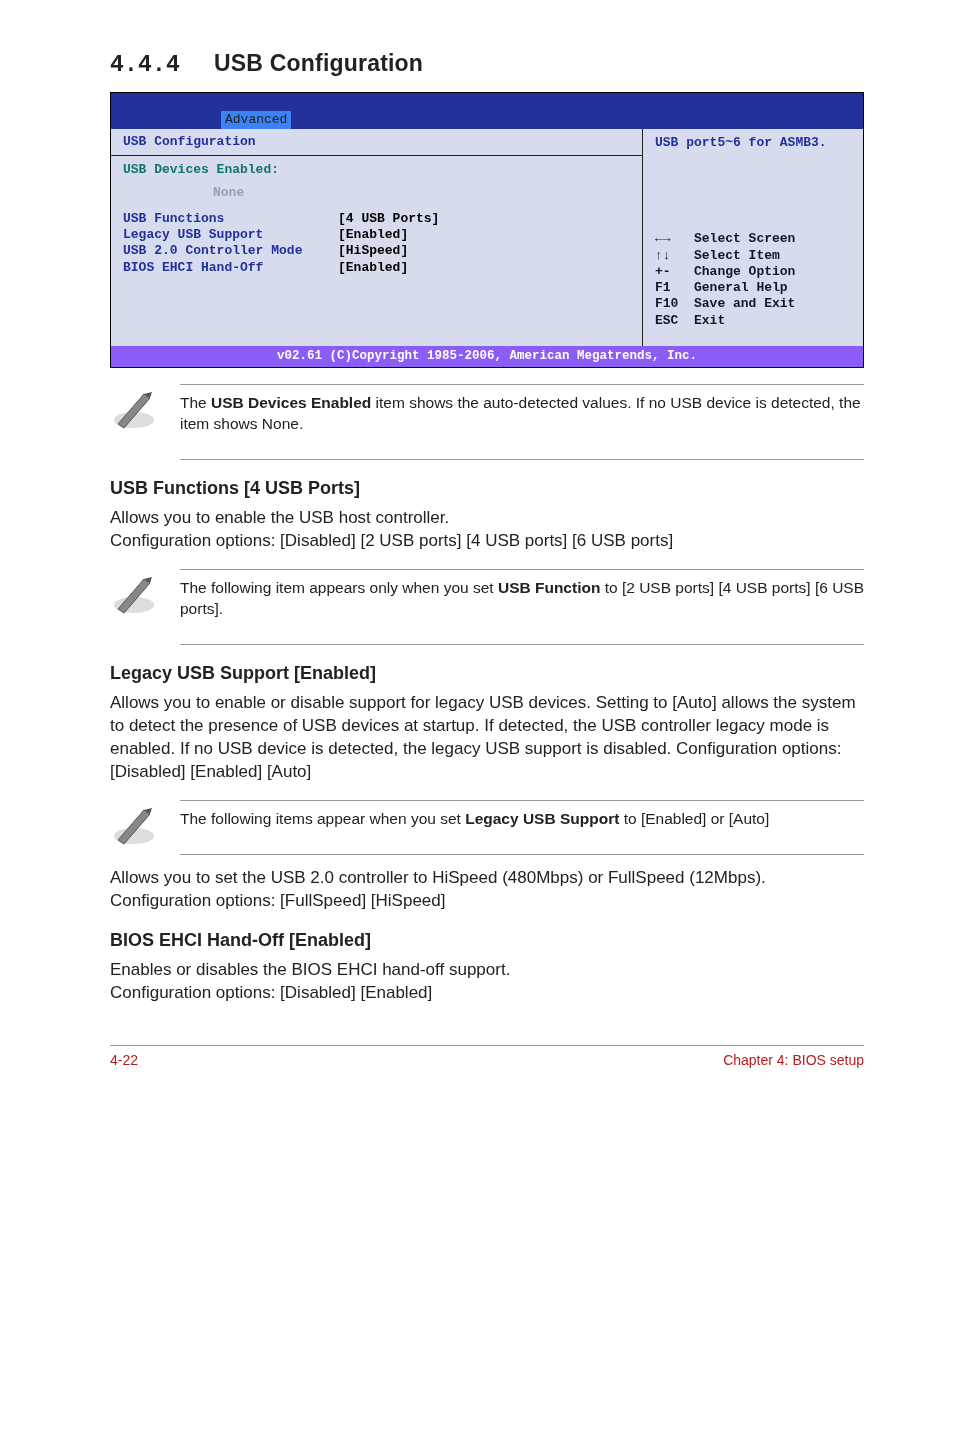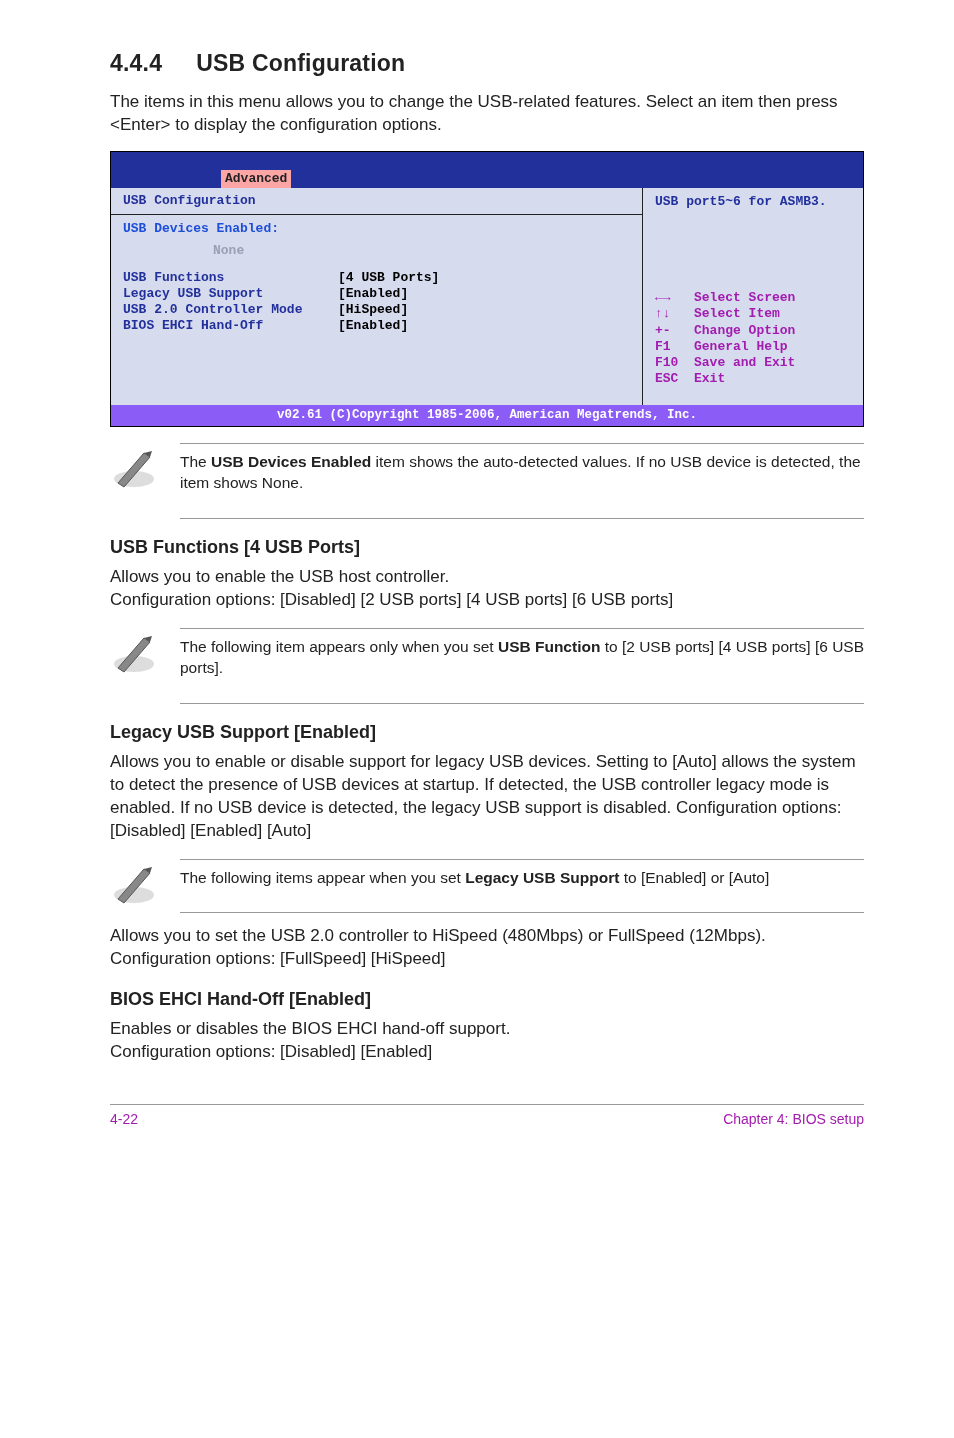--- a/index.html
+++ b/index.html
@@ -13,21 +13,21 @@
   .page {
     width: 954px;
     padding: 50px 90px 30px 110px;
   }
   h2.section-num {
     font-size: 23px;
     font-weight: bold;
     margin: 0 0 14px 0;
     letter-spacing: 0.2px;
   }
-  h2.section-num .num { display:inline-block; margin-right: 34px; }
+  h2.section-num .num { display:inline-block; margin-right: 34px; font-family: Liberation Mono, monospace; }
   p.body {
     font-size: 17px;
     line-height: 1.35;
     margin: 0 0 14px 0;
   }
   
   .bios {
     width: 100%;
     border: 1px solid #000;
     font-family: "Courier New", Courier, monospace;
@@ -43,23 +43,23 @@
   }
   .bios-title-center {
     text-align: center;
     font-weight: bold;
     letter-spacing: 0.5px;
   }
   .bios-tab {
     position: absolute;
     left: 110px;
     top: 18px;
-    background: #fca5a5;
+    background: #3b82f6;
     color: #222;
-    font-weight: bold;
+    font-weight: normal;
     padding: 1px 4px 1px 4px;
   }
   .bios-body {
     display: flex;
     background: #d7dbee;
   }
   .bios-left {
     flex: 1 1 auto;
     border-right: 1px solid #222;
   }
@@ -72,30 +72,30 @@
   }
   .bios-subheader {
     border-bottom: 1px solid #222;
     padding: 5px 12px;
     color: #22309c;
     font-weight: bold;
   }
   .bios-content {
     padding: 6px 12px 70px 12px;
   }
-  .bios-label-dark { color: #1d4ed8; font-weight: bold; }
+  .bios-label-dark { color: #0f766e; font-weight: bold; }
   .bios-gray { color: #9aa0b4; font-weight: bold; padding-left: 90px; }
   .bios-row { display:flex; }
   .bios-row .k { color:#22309c; font-weight:bold; width:215px; }
   .bios-row .v { color:#000000; font-weight:bold; }
   .bios-help {
     margin-top: 80px;
     font-weight: bold;
   }
-  .bios-help-row { color:#a21caf; white-space: pre; }
+  .bios-help-row { color:#0f172a; white-space: pre; }
   .bios-footer {
     background: #8b5cf6;
     color:#fff;
     text-align:center;
     font-weight:bold;
     padding: 3px 0;
     font-size: 12.5px;
   }
   
   .note {
@@ -118,33 +118,32 @@
     font-weight: bold;
     margin: 18px 0 8px 0;
   }
   .footer-line {
     border-top: 1px solid #999;
     margin-top: 40px;
     padding-top: 6px;
     display:flex;
     justify-content: space-between;
     font-size: 14px;
-    color: #a21caf;
+    color: #b91c1c;
   }
 </style>
 </head>
 <body>
 
 <div class="page">
 
   <h2 class="section-num">
     <span class="num">4.4.4</span><span>USB Configuration</span>
   </h2>
 
-  <p class="body">The items in this menu allows you to change the USB-related features. Select an item then press &lt;Enter&gt; to display the configuration options.</p>
 
   <div class="bios">
     <div class="bios-titlebar">
       <div class="bios-tab">Advanced</div>
     </div>
     <div class="bios-body">
       <div class="bios-left">
         <div class="bios-subheader">USB Configuration</div>
         <div class="bios-content">
           <div class="bios-label-dark">USB Devices Enabled:</div>

